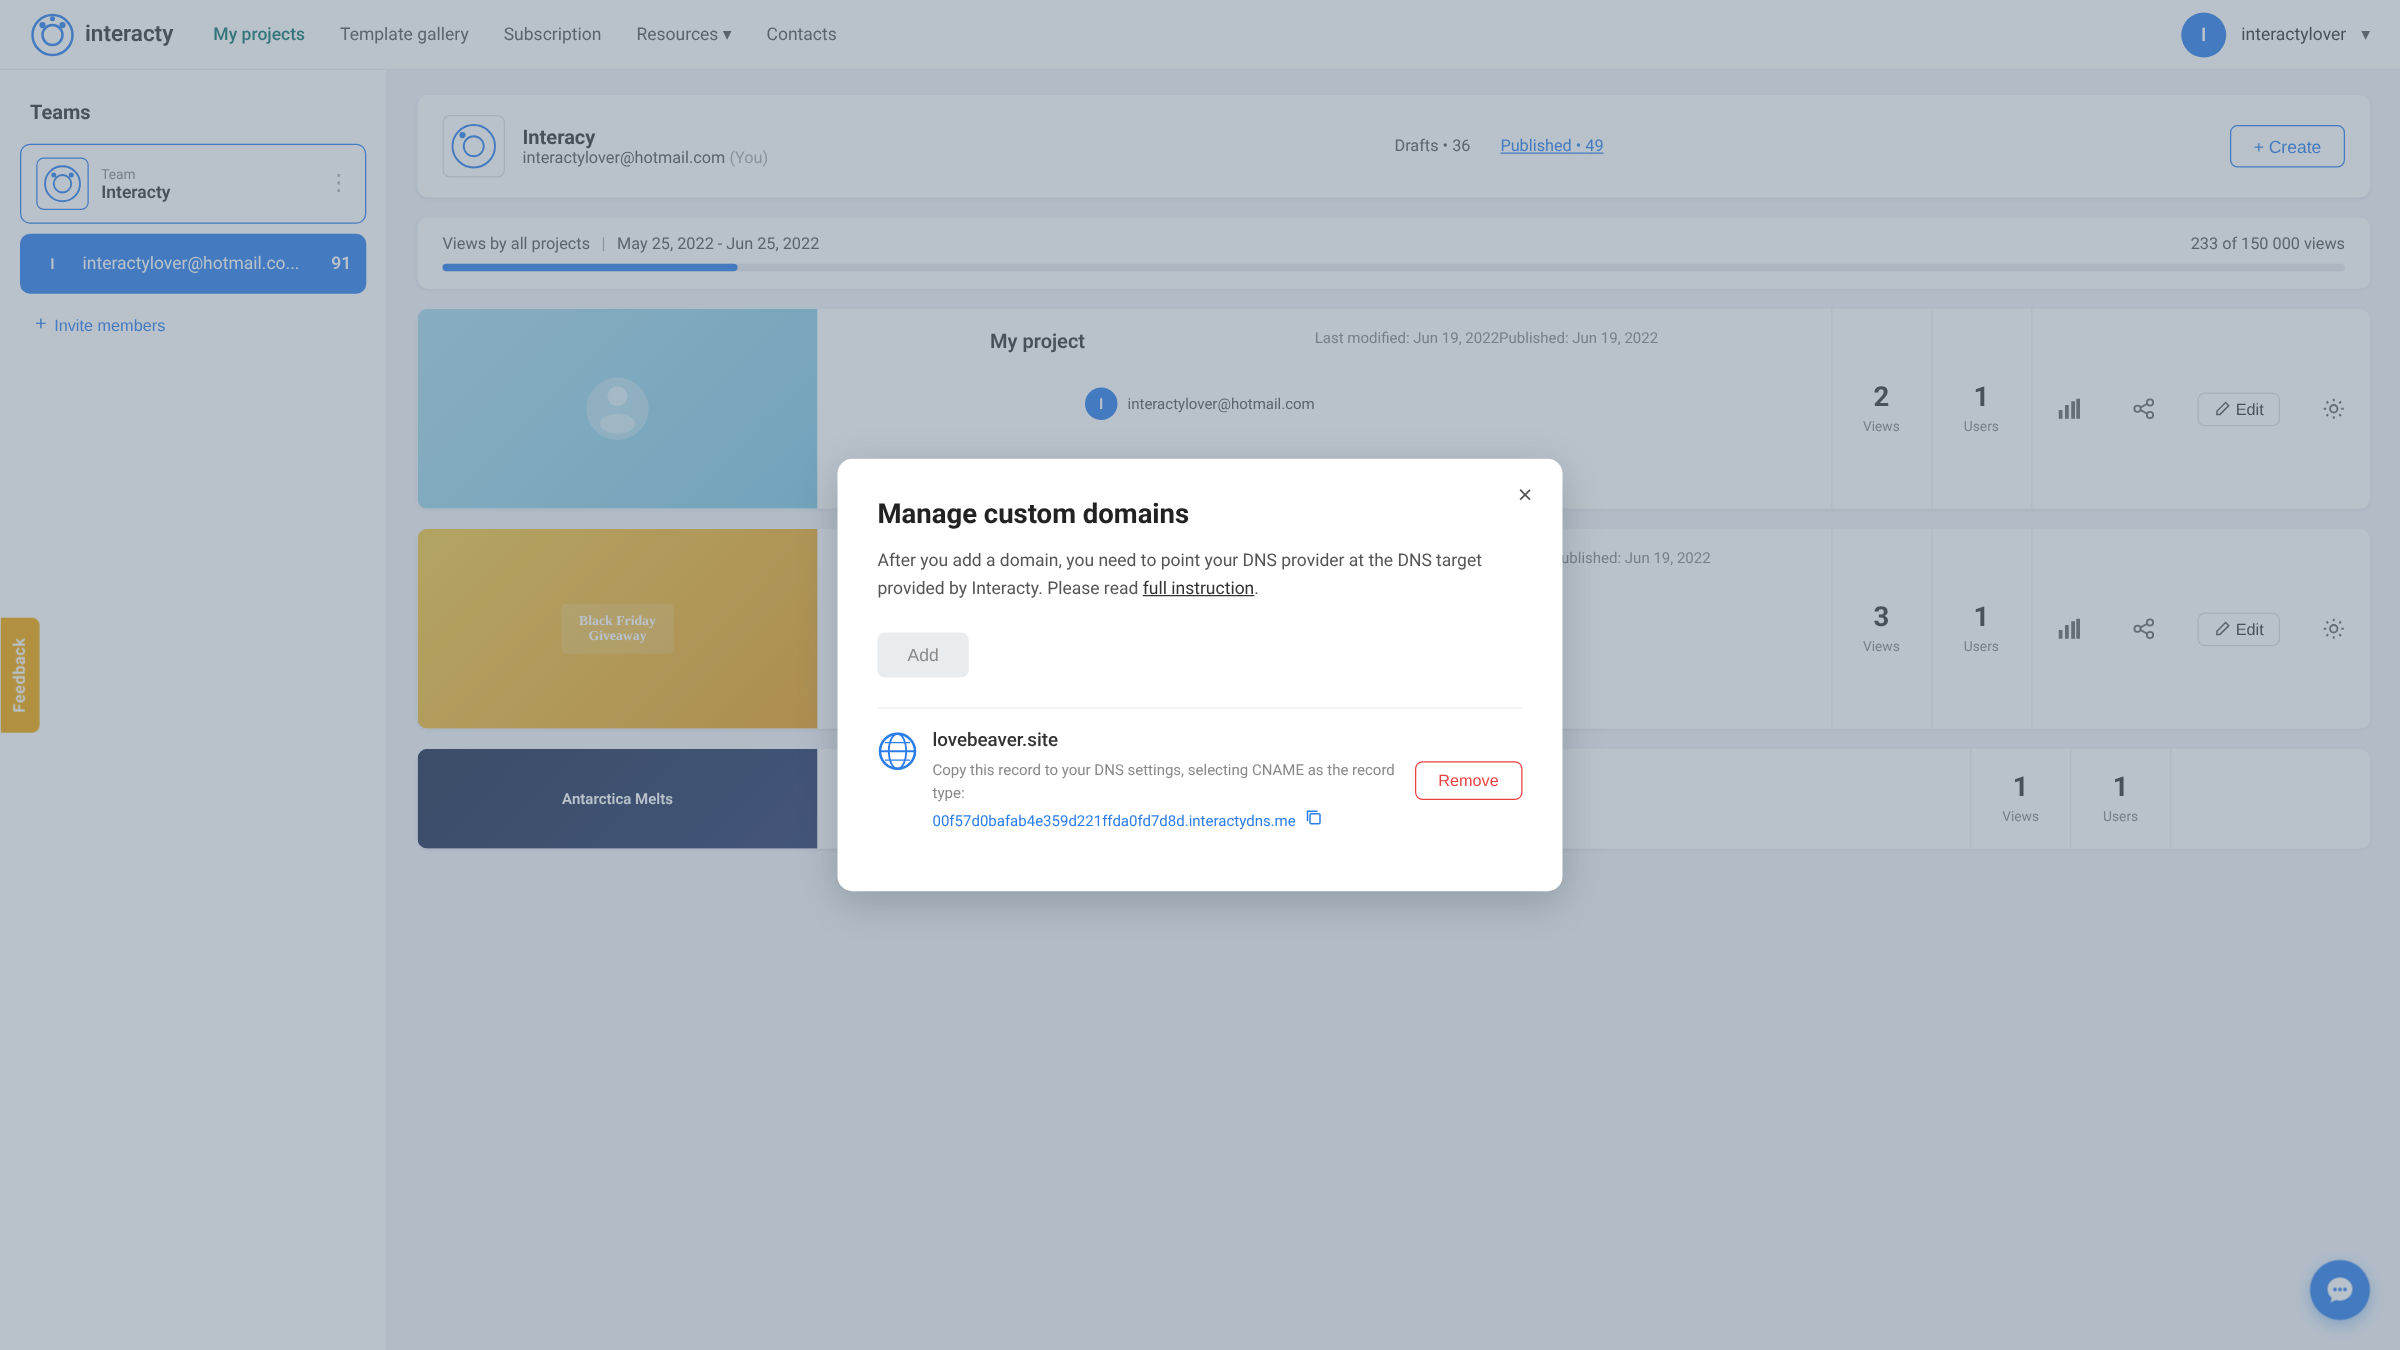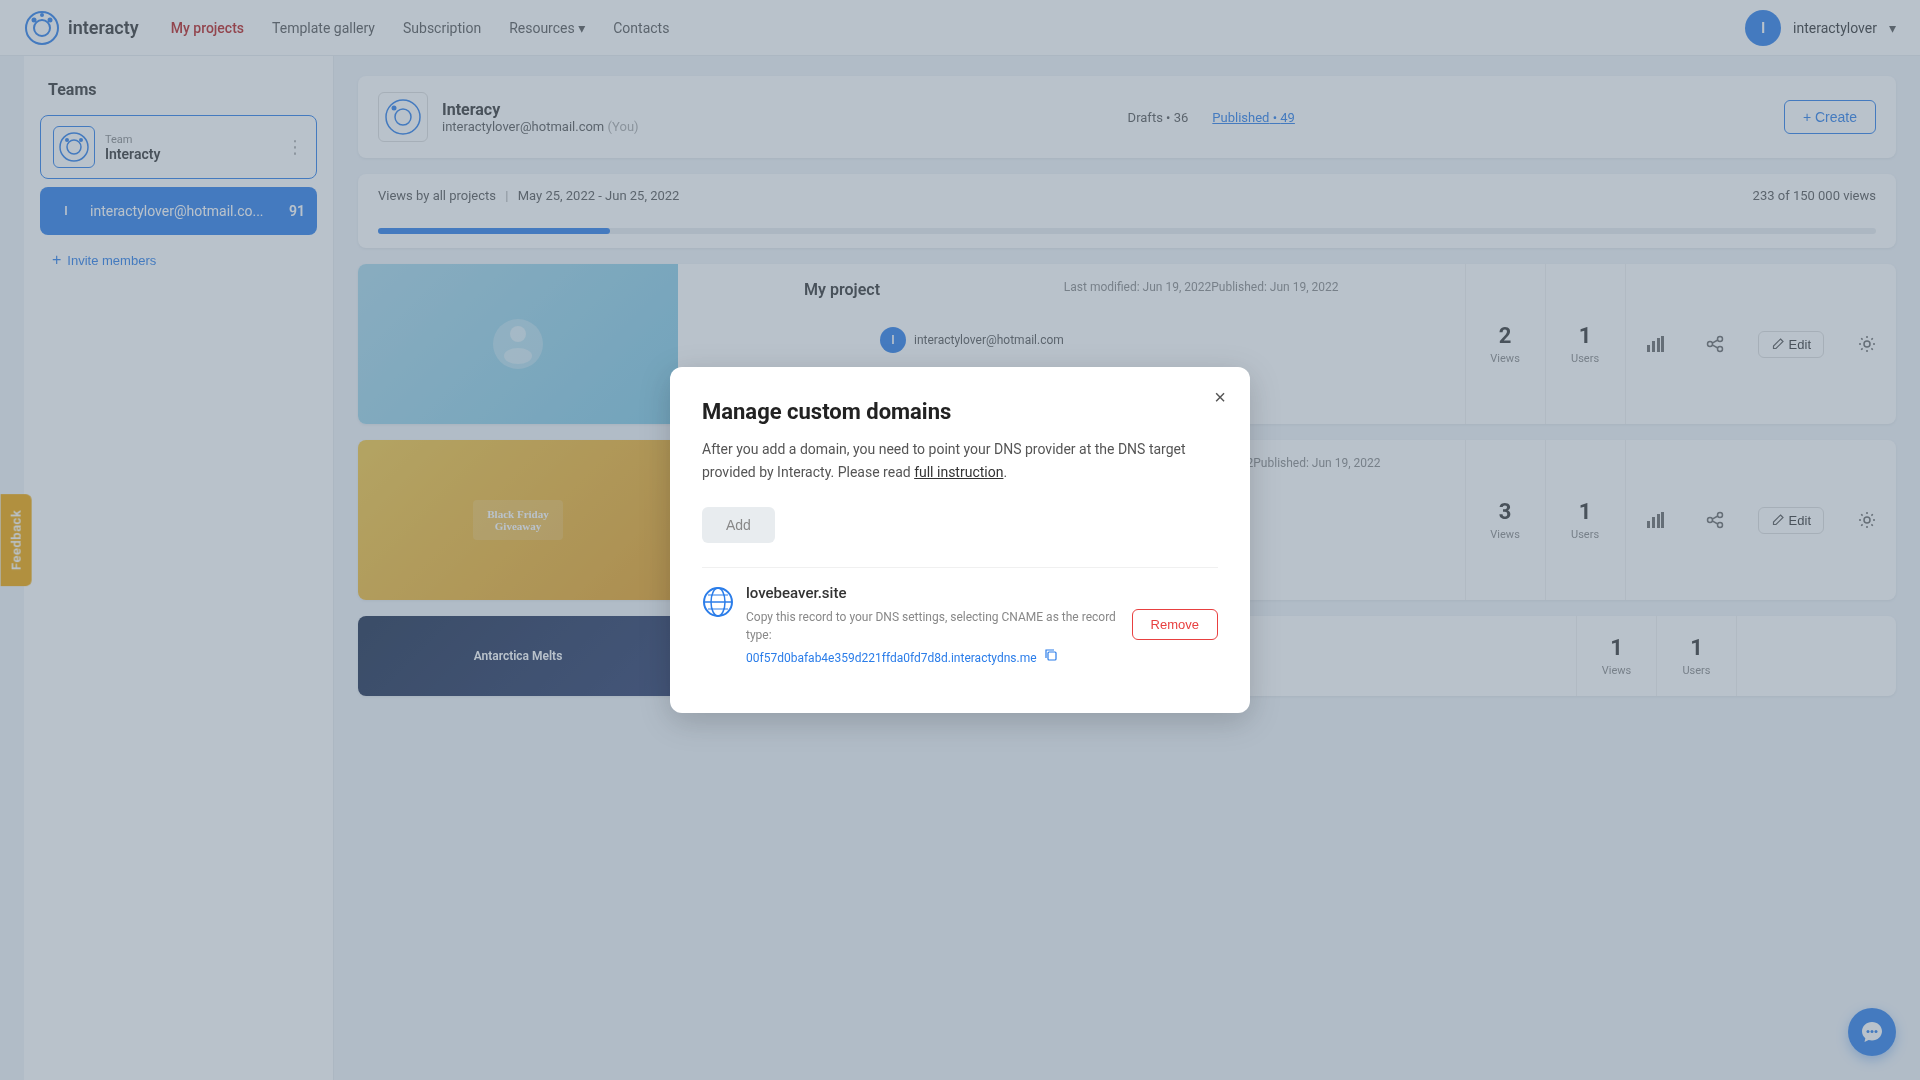--- a/index.html
+++ b/index.html
@@ -32,21 +32,21 @@
       align-items: center;
       gap: 28px;
       flex: 1;
     }
     .navbar-link {
       color: #555;
       text-decoration: none;
       font-size: 14px;
     }
     .navbar-link.active {
-      color: #b91c1c;
+      color: #0f766e;
       font-weight: 500;
     }
     .navbar-right {
       display: flex;
       align-items: center;
       gap: 12px;
     }
     .avatar-circle {
       width: 36px;
       height: 36px;
@@ -62,21 +62,20 @@
     .user-name {
       font-size: 14px;
       color: #333;
     }
 
     
     .layout {
       display: flex;
       height: calc(100vh - 56px);
       overflow: hidden;
-      padding-left: 24px;
     }
 
     
     .sidebar {
       width: 310px;
       background: #fff;
       border-right: 1px solid #e8ecef;
       padding: 24px 16px;
       flex-shrink: 0;
       overflow-y: auto;
@@ -199,21 +198,21 @@
       background: #fff;
       border-radius: 8px;
       padding: 14px 20px;
       margin-bottom: 16px;
       box-shadow: 0 1px 3px rgba(0,0,0,0.07);
     }
     .views-header {
       display: flex;
       justify-content: space-between;
       align-items: center;
-      margin-bottom: 25px;
+      margin-bottom: 8px;
     }
     .views-title { font-size: 13px; color: #555; }
     .views-count { font-size: 13px; color: #555; }
     .progress-bar-bg {
       width: 100%;
       height: 6px;
       background: #e8ecef;
       border-radius: 3px;
     }
     .progress-bar-fill {

